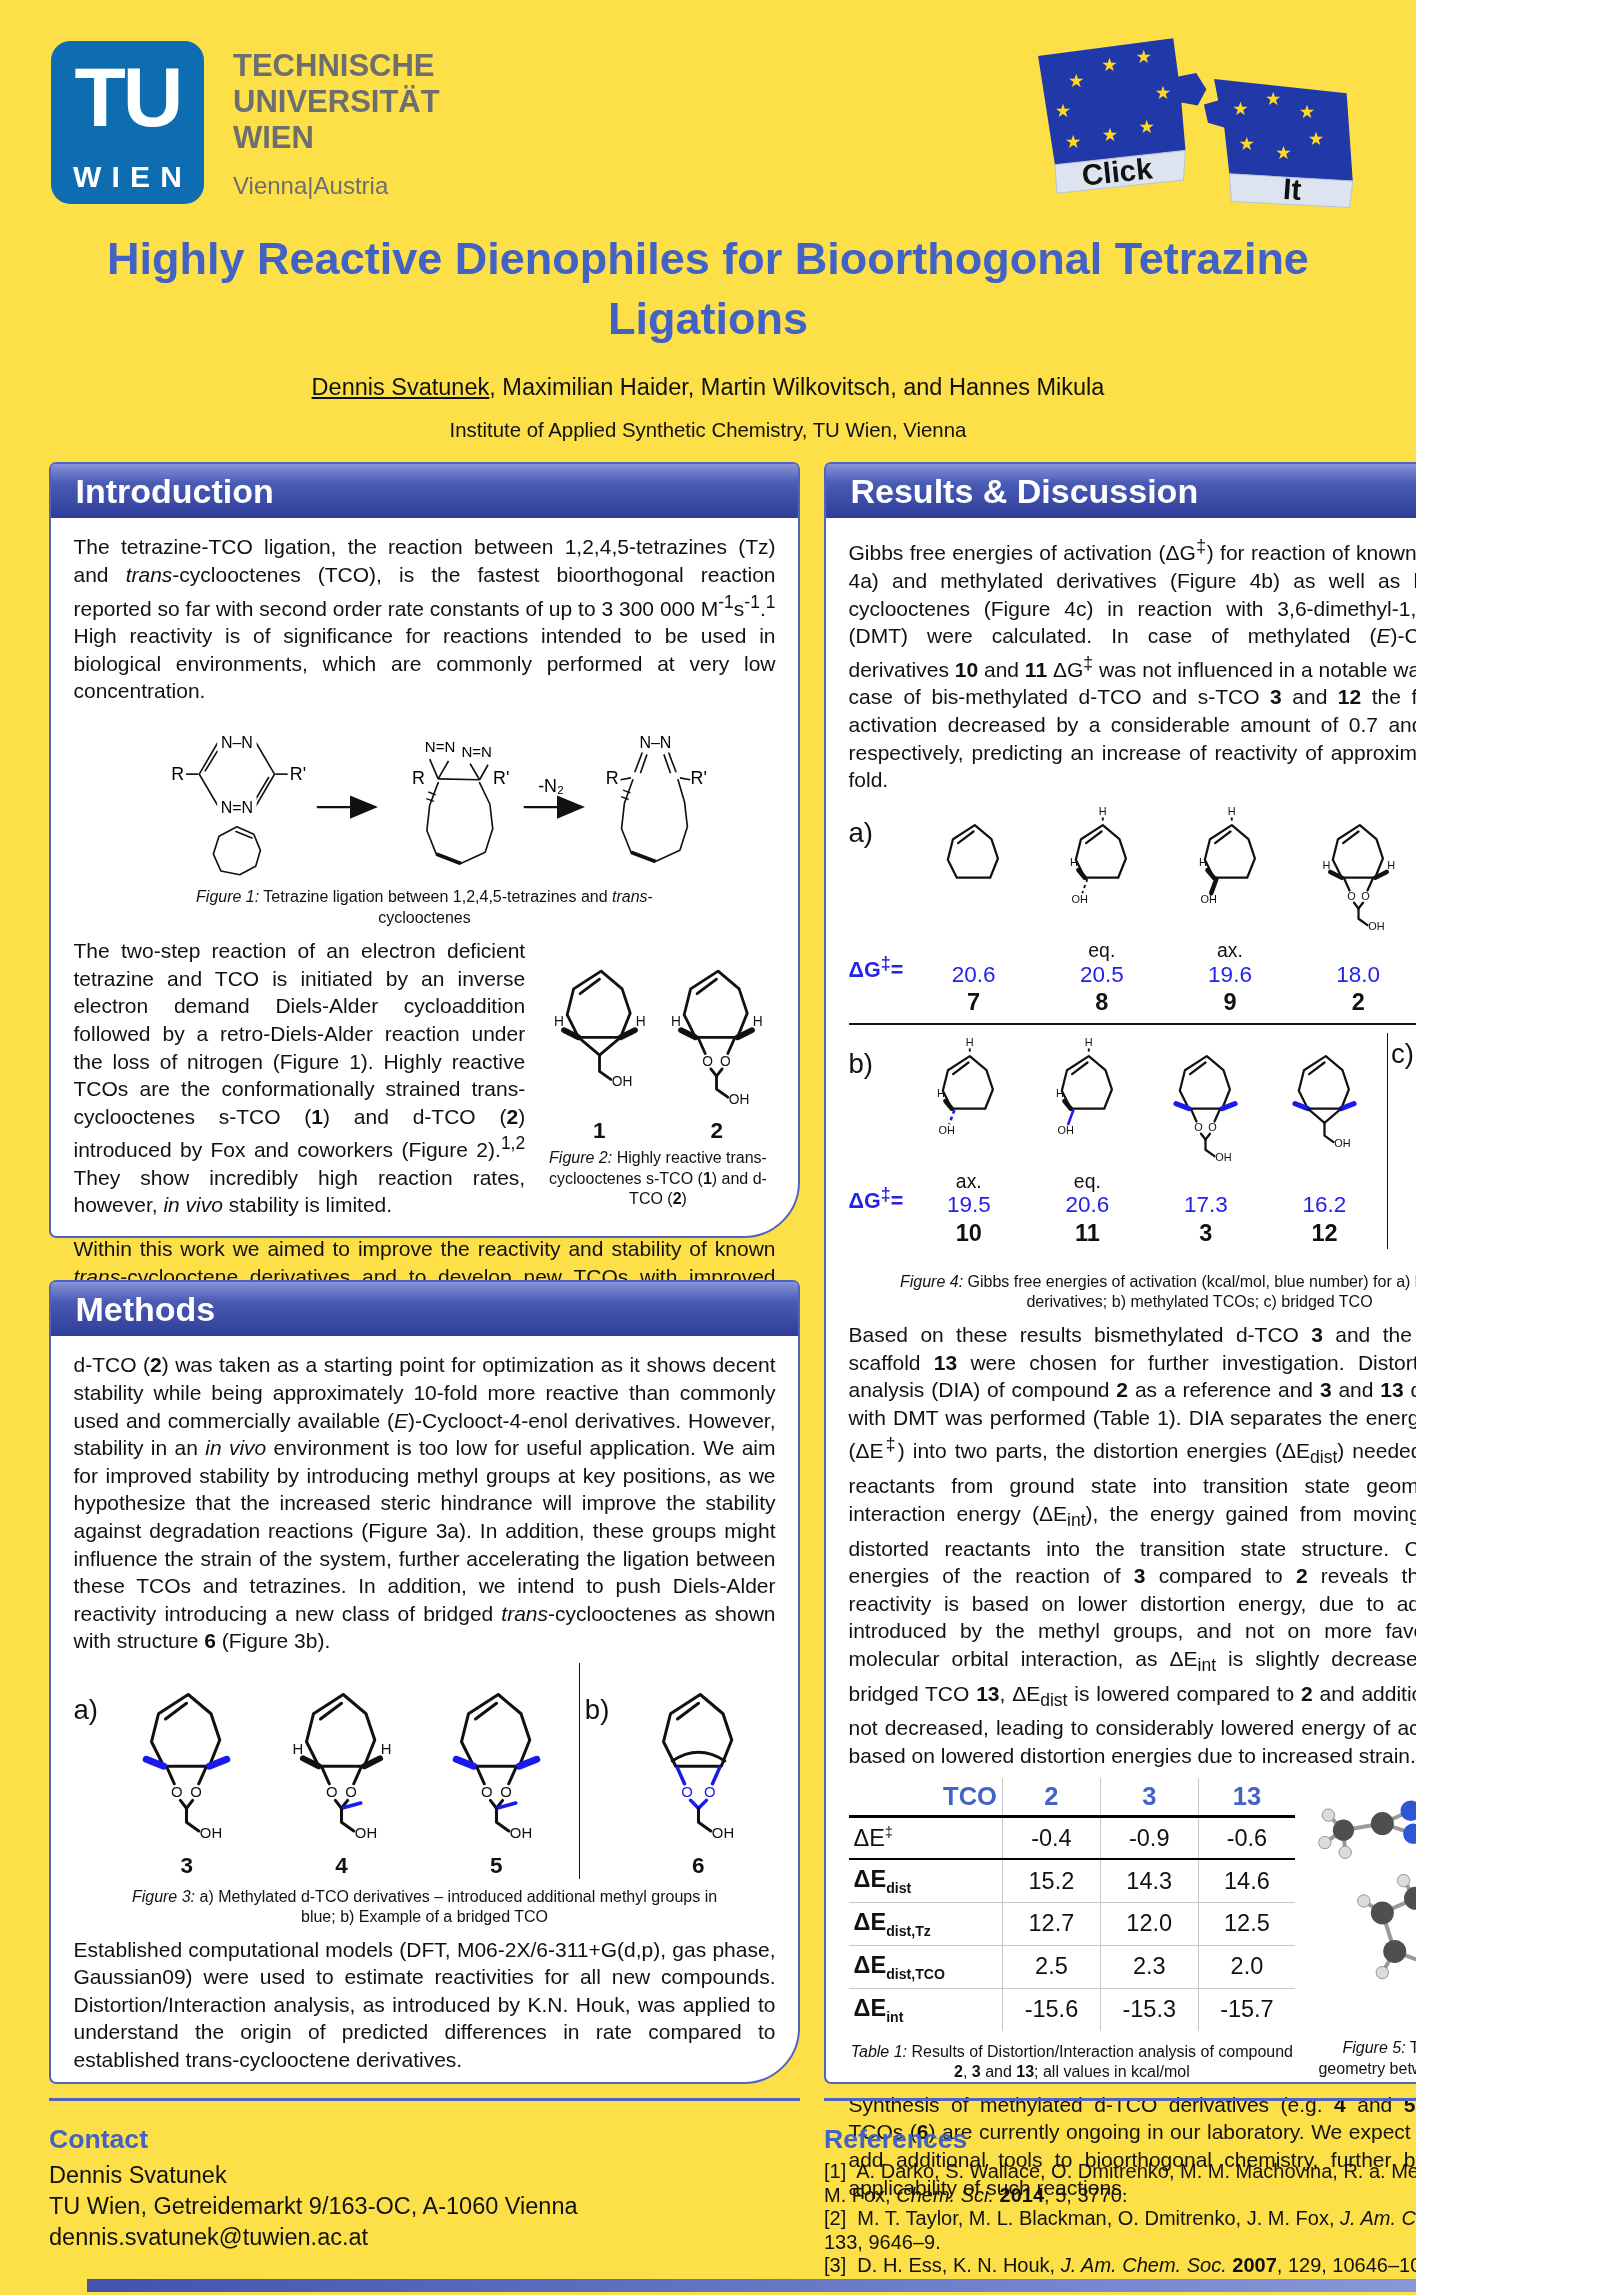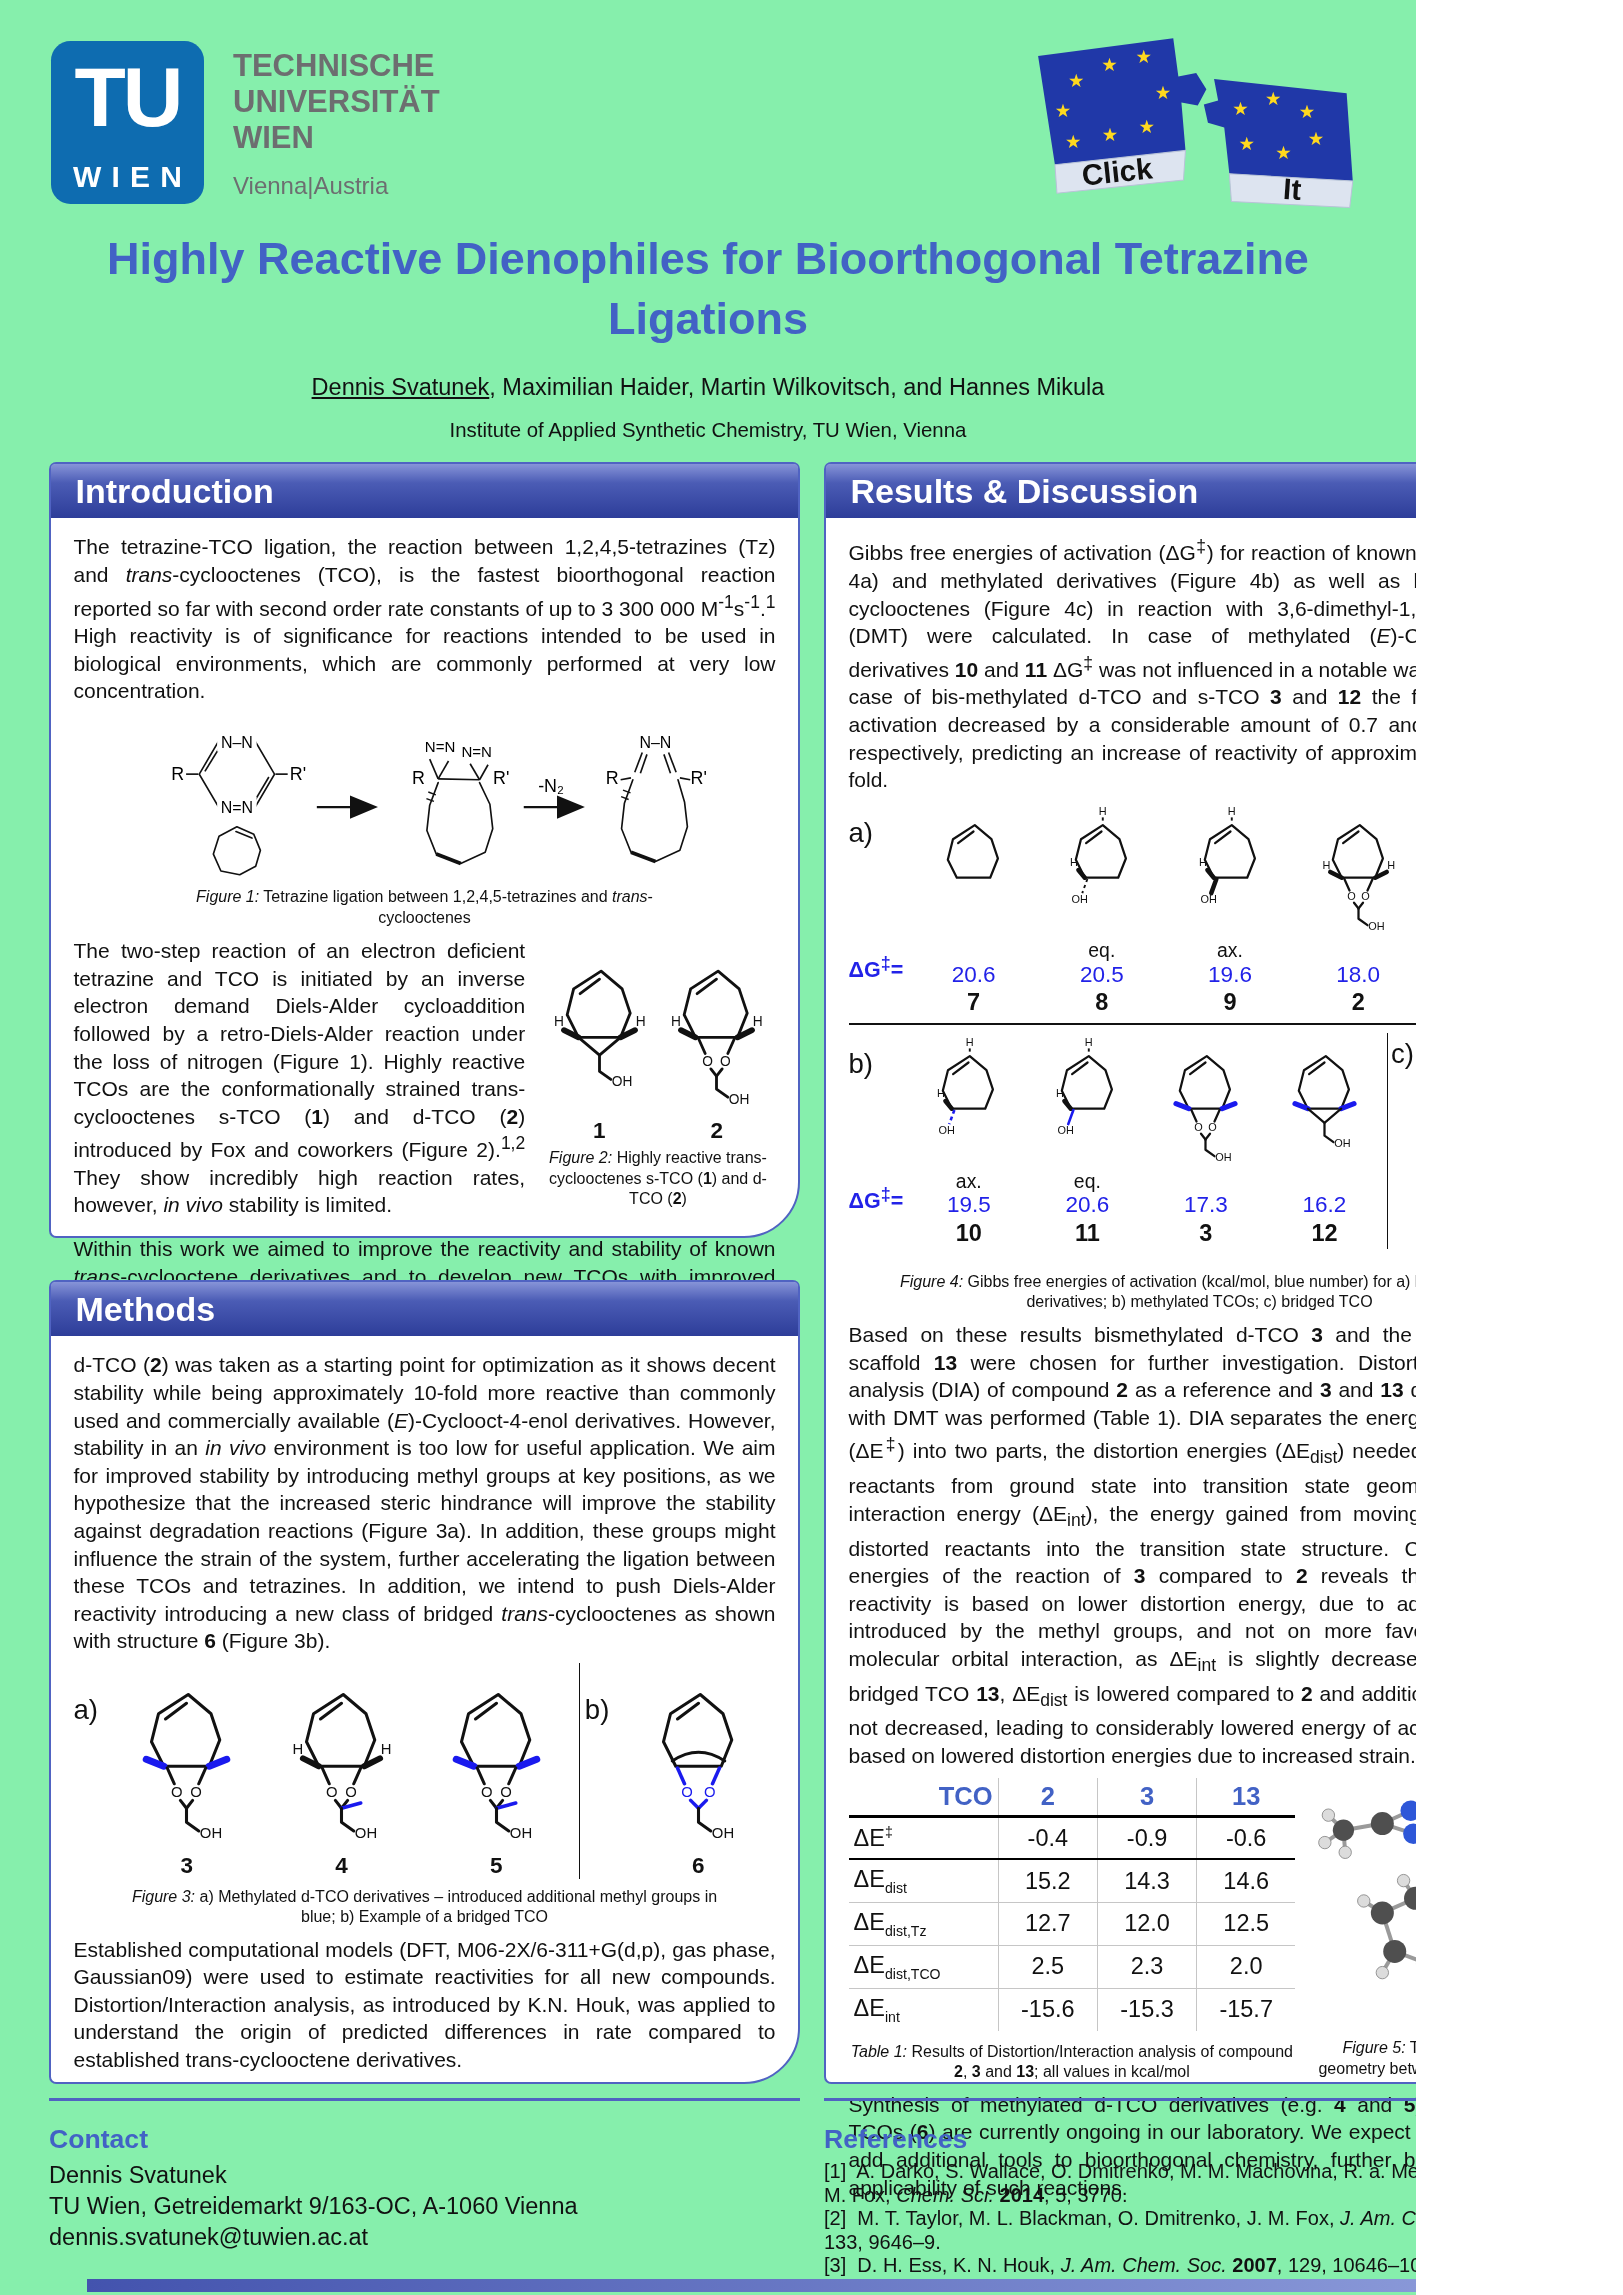--- a/index.html
+++ b/index.html
@@ -1,17 +1,17 @@
 <!DOCTYPE html>
 <html style="font-size:8.2px"><head>
 <meta charset="utf-8">
 <style>
   html,body{margin:0;padding:0;background:#ffffff;}
   body{font-family:"Liberation Sans",sans-serif;color:#111;}
-  .poster{position:relative;width:1416px;height:2295px;background:#86efac;overflow:hidden;}
+  .poster{position:relative;width:1416px;height:2295px;background:#fde047;overflow:hidden;}
 
   
   .tu-logo{position:absolute;left:51px;top:41px;display:flex;}
   .tu-box{width:153px;height:163px;background:#0e6cb0;border-radius:19.4px;position:relative;flex:0 0 auto;}
   .tu-box .tu{position:absolute;top:8.2px;left:0;width:100%;text-align:center;color:#fff;font-weight:bold;font-size:84px;letter-spacing:-3.1px;}
   .tu-box .wien{position:absolute;bottom:10.2px;left:0;width:100%;text-align:center;color:#fff;font-weight:bold;font-size:30px;letter-spacing:10.2px;text-indent:10.2px;}
   .tu-org{margin-left:29px;padding-top:7.2px;color:#6d6e70;font-weight:bold;font-size:31px;line-height:36px;}
   .tu-loc{margin-top:12.3px;font-weight:normal;font-size:24px;color:#6d6e70;}
 
   .clickit{position:absolute;right:54px;top:28px;}
@@ -63,21 +63,21 @@
   .f4cdiv{width:0;border-left:1.5px solid #111;align-self:stretch;margin:0 3.1px;}
   .f4cside{width:41px;flex:0 0 auto;font-size:27.6px;padding-top:5.1px;}
 
   
   .tblrow{display:flex;gap:15.3px;margin-top:7.2px;align-items:flex-start;}
   .t1wrap{flex:1;}
   .t1{width:100%;border-collapse:collapse;font-size:23.5px;}
   .t1 th{color:#4262c5;font-size:25.5px;font-weight:bold;padding:4.1px 5.1px;text-align:center;}
   .t1 th.lbl{text-align:right;}
   .t1 td{padding:6.1px 5.1px;text-align:center;}
-  .t1 td.lbl{text-align:left;}
+  .t1 td.lbl{text-align:left;font-weight:bold;}
   .t1 tr>*:nth-child(n+2){border-left:1px solid #c6c6c6;}
   .t1 tr.hrw>*{border-bottom:3.1px solid #000;}
   .t1 tr.brw>*{border-bottom:2px solid #000;font-weight:normal;}
   .t1 tr.nrw+tr.nrw>*{border-top:1px solid #c6c6c6;}
   .t1 sub,.t1 sup{font-size:60%;}
   .fig5box{width:240px;flex:0 0 auto;}
 
   
   .foot{position:absolute;top:2098px;border-top:3.6px solid #5063c2;padding-top:23px;}
   .foot-h{color:#4262c5;font-weight:bold;font-size:26.6px;margin-bottom:5.1px;}

